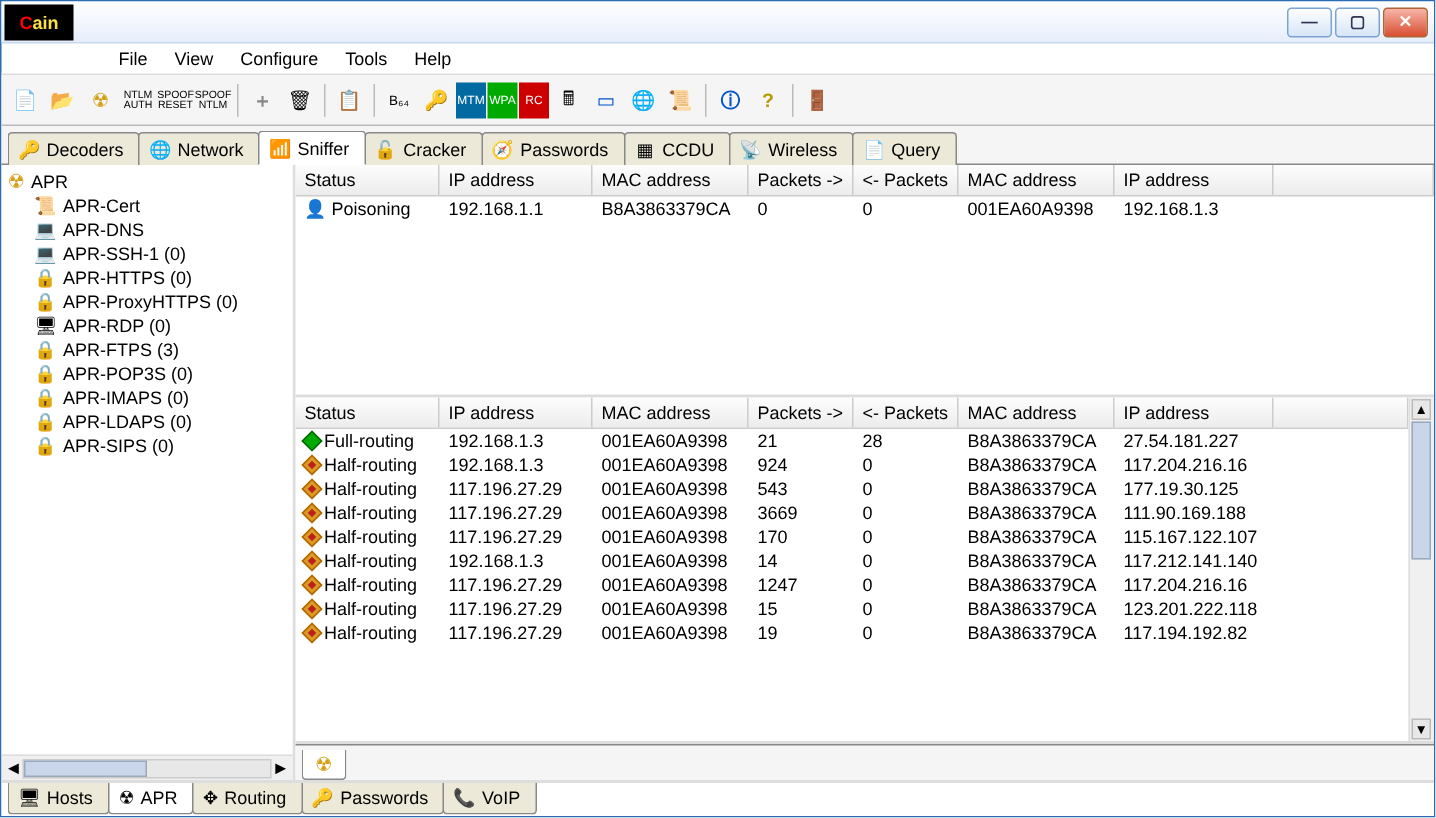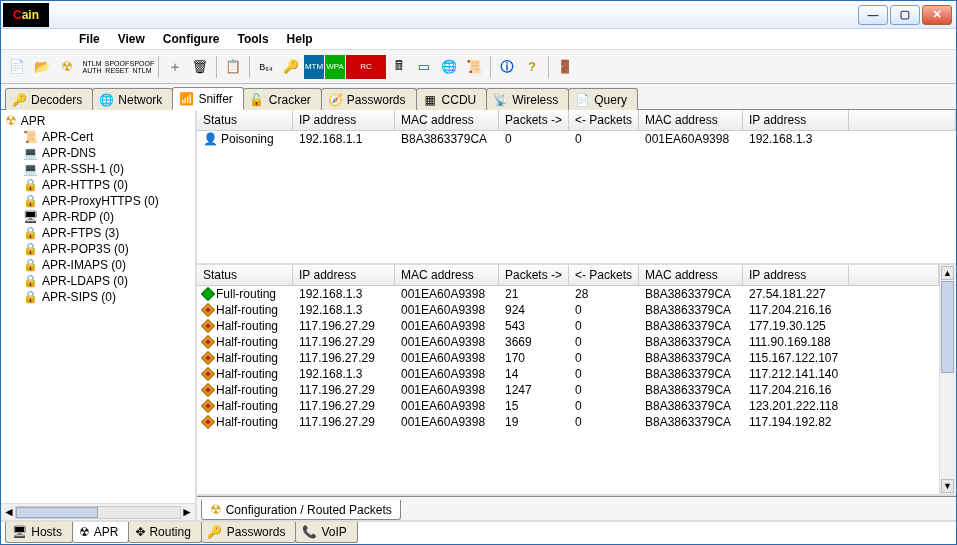--- a/index.html
+++ b/index.html
@@ -7,21 +7,21 @@
 .window { width: 957px; height: 545px; background: #fff; border: 1px solid #2a6bb1; display: flex; flex-direction: column; }
 .titlebar { height: 28px; background: linear-gradient(#fff,#e6eefb); display: flex; align-items: center; justify-content: space-between; border-bottom: 1px solid #c6d7ee; }
 .titlebar .left { display: flex; align-items: center; gap: 4px; padding-left: 2px; }
 .app-logo { width: 46px; height: 24px; background: #000; position: relative; display:flex; align-items:center; justify-content:center; font-family: monospace; font-size:11px; font-weight:bold; }
 .app-logo .c { color:#f00; }
 .app-logo .ain { color:#fde047; }
 .win-btns { display: flex; gap: 2px; padding-right: 4px; }
 .win-btn { width: 30px; height: 20px; border: 1px solid #7aa3d3; border-radius: 3px; background: linear-gradient(#fdfefe,#d7e6f7); display:flex; align-items:center; justify-content:center; font-size:11px; color:#335; font-weight:bold; }
 .win-btn.close { background: linear-gradient(#f7b5a8,#d94f32); border-color:#a63; color:#fff; }
 .menubar { height: 21px; display:flex; align-items:center; gap: 2px; padding-left: 70px; border-bottom: 1px solid #ddd; }
-.menubar span { padding: 2px 8px; cursor: default; font-weight: bold; }
+.menubar span { padding: 2px 8px; cursor: default; }
 .toolbar { height: 34px; border-bottom: 1px solid #bbb; display:flex; align-items:center; gap:1px; padding: 0 4px; background:#f5f5f5; }
 .tbtn { width: 24px; height: 24px; border: 1px solid transparent; display:flex; align-items:center; justify-content:center; font-size:13px; }
 .tsep { width:1px; height:22px; background:#bbb; margin:0 3px; }
 .tabstrip { height: 26px; display:flex; align-items:flex-end; border-bottom: 1px solid #888; background:#f5f5f5; padding-left:4px; }
 .tab { display:flex; align-items:center; gap:4px; padding: 3px 10px 3px 6px; border:1px solid #888; border-bottom:none; background:#ece9d8; margin-right:-1px; border-radius: 3px 3px 0 0; position:relative; top:1px; }
 .tab.active { background:#fff; z-index:2; top:1px; border-bottom:1px solid #fff; }
 .tab .ico { width:15px; height:15px; display:flex; align-items:center; justify-content:center; font-size:12px; }
 .mainrow { flex:1; display:flex; min-height:0; }
 .sidebar { width: 196px; border-right: 2px solid #ddd; display:flex; flex-direction:column; }
 .tree { flex:1; overflow:auto; background:#fff; padding:2px; }
@@ -96,21 +96,21 @@
     <div class="tsep"></div>
     <div class="tbtn" style="color:#888;font-weight:bold">＋</div>
     <div class="tbtn">🗑</div>
     <div class="tsep"></div>
     <div class="tbtn">📋</div>
     <div class="tsep"></div>
     <div class="tbtn" style="font-size:9px;font-weight:normal">B₆₄</div>
     <div class="tbtn">🔑</div>
     <div class="tbtn" style="background:#0369a1;color:#fff;font-size:8px;width:20px">MTM</div>
     <div class="tbtn" style="background:#0a0;color:#fff;font-size:8px;width:20px">WPA</div>
-    <div class="tbtn" style="background:#c00;color:#fff;font-size:8px;width:40px">RC</div>
+    <div class="tbtn" style="background:#c00;color:#fff;font-size:8px;width:20px">RC</div>
     <div class="tbtn">🖩</div>
     <div class="tbtn" style="color:#05c">▭</div>
     <div class="tbtn">🌐</div>
     <div class="tbtn">📜</div>
     <div class="tsep"></div>
     <div class="tbtn" style="color:#05c;font-weight:bold">ⓘ</div>
     <div class="tbtn" style="color:#b90;font-weight:bold">?</div>
     <div class="tsep"></div>
     <div class="tbtn">🚪</div>
   </div>
@@ -383,21 +383,20 @@
             <div class="arrow up">▲</div>
             <div class="thumb"></div>
             <div class="arrow dn">▼</div>
           </div>
         </div>
       </div>
 
       <div class="subtabrow">
         <div class="pagetab active">
           <span class="ico-nuke">☢</span>
-          <span>Configuration / Routed Packets</span>
         </div>
       </div>
     </div>
   </div>
 
   <div class="bottomtabs" id="bottomtabs">
       <div class="btab">
         <span>🖥</span>
         <span>Hosts</span>
       </div>

